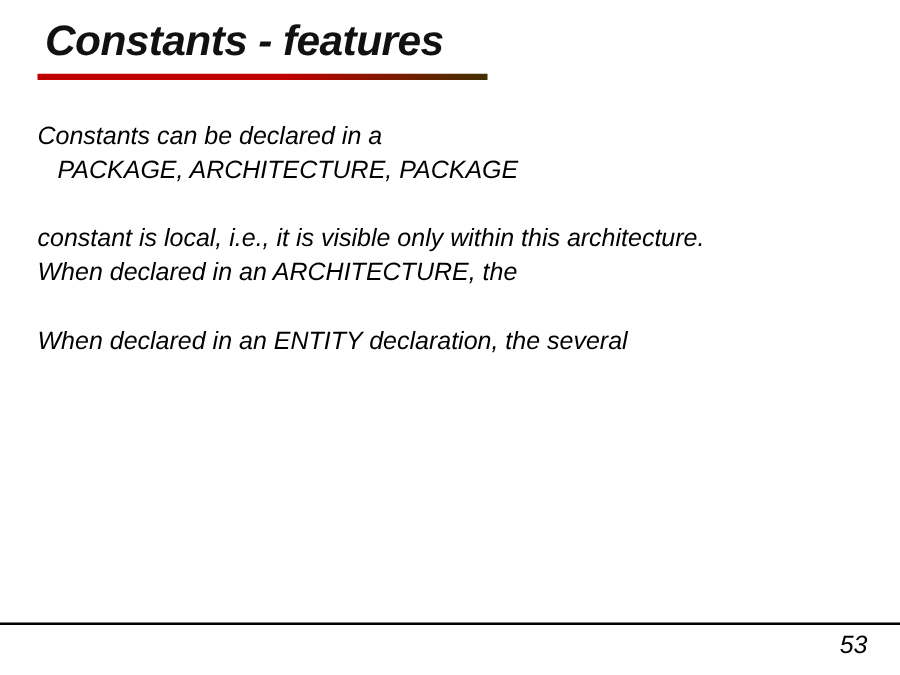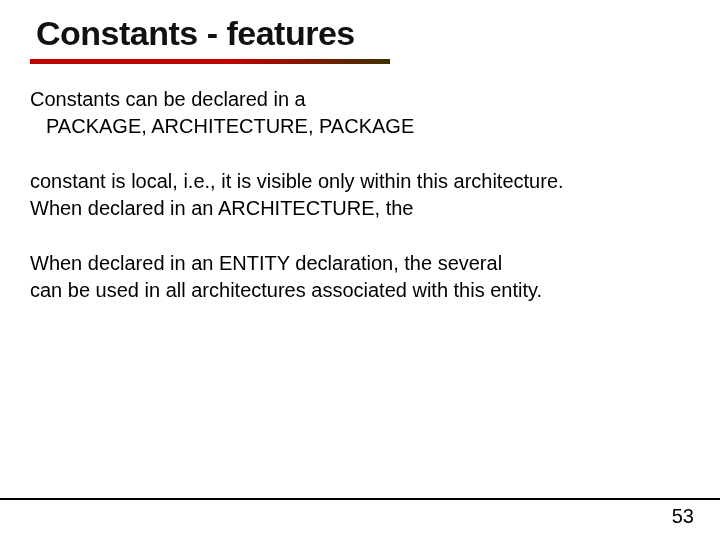--- a/index.html
+++ b/index.html
@@ -11,36 +11,37 @@
     font-family: Arial, Helvetica, sans-serif;
     position: relative;
     overflow: hidden;
   }
   .slide {
     padding: 14px 30px 0 30px;
     box-sizing: border-box;
     width: 100%;
     height: 100%;
     position: relative;
+    font-style: italic;
   }
   .title {
     font-size: 34px;
     font-weight: bold;
     color: #111;
     margin: 0 0 6px 6px;
     letter-spacing: -0.5px;
   }
   .title-rule {
     height: 5px;
     width: 360px;
     margin-left: 0;
     background: linear-gradient(to right, #c00000 0%, #c00000 55%, #403000 100%);
   }
   .content {
-    margin-top: 22px;
+    margin-top: 32px;
     font-size: 20px;
     line-height: 1.35;
     color: #000;
   }
   .para {
     margin-bottom: 28px;
   }
   .para.last {
     margin-bottom: 0;
   }
@@ -81,20 +82,19 @@
     </div>
 
 
     <div class="para">
       <div>constant is local, i.e., it is visible only within this architecture.</div>
       <div>When declared in an ARCHITECTURE, the</div>
     </div>
 
     <div class="para last">
       <div>When declared in an ENTITY declaration, the several</div>
-      <div>can be used in all architectures associated with this entity.</div>
     </div>
 
   </div>
 
   <div class="bottom-rule"></div>
   <div class="page-num">53</div>
 </div>
 
 </body></html>

